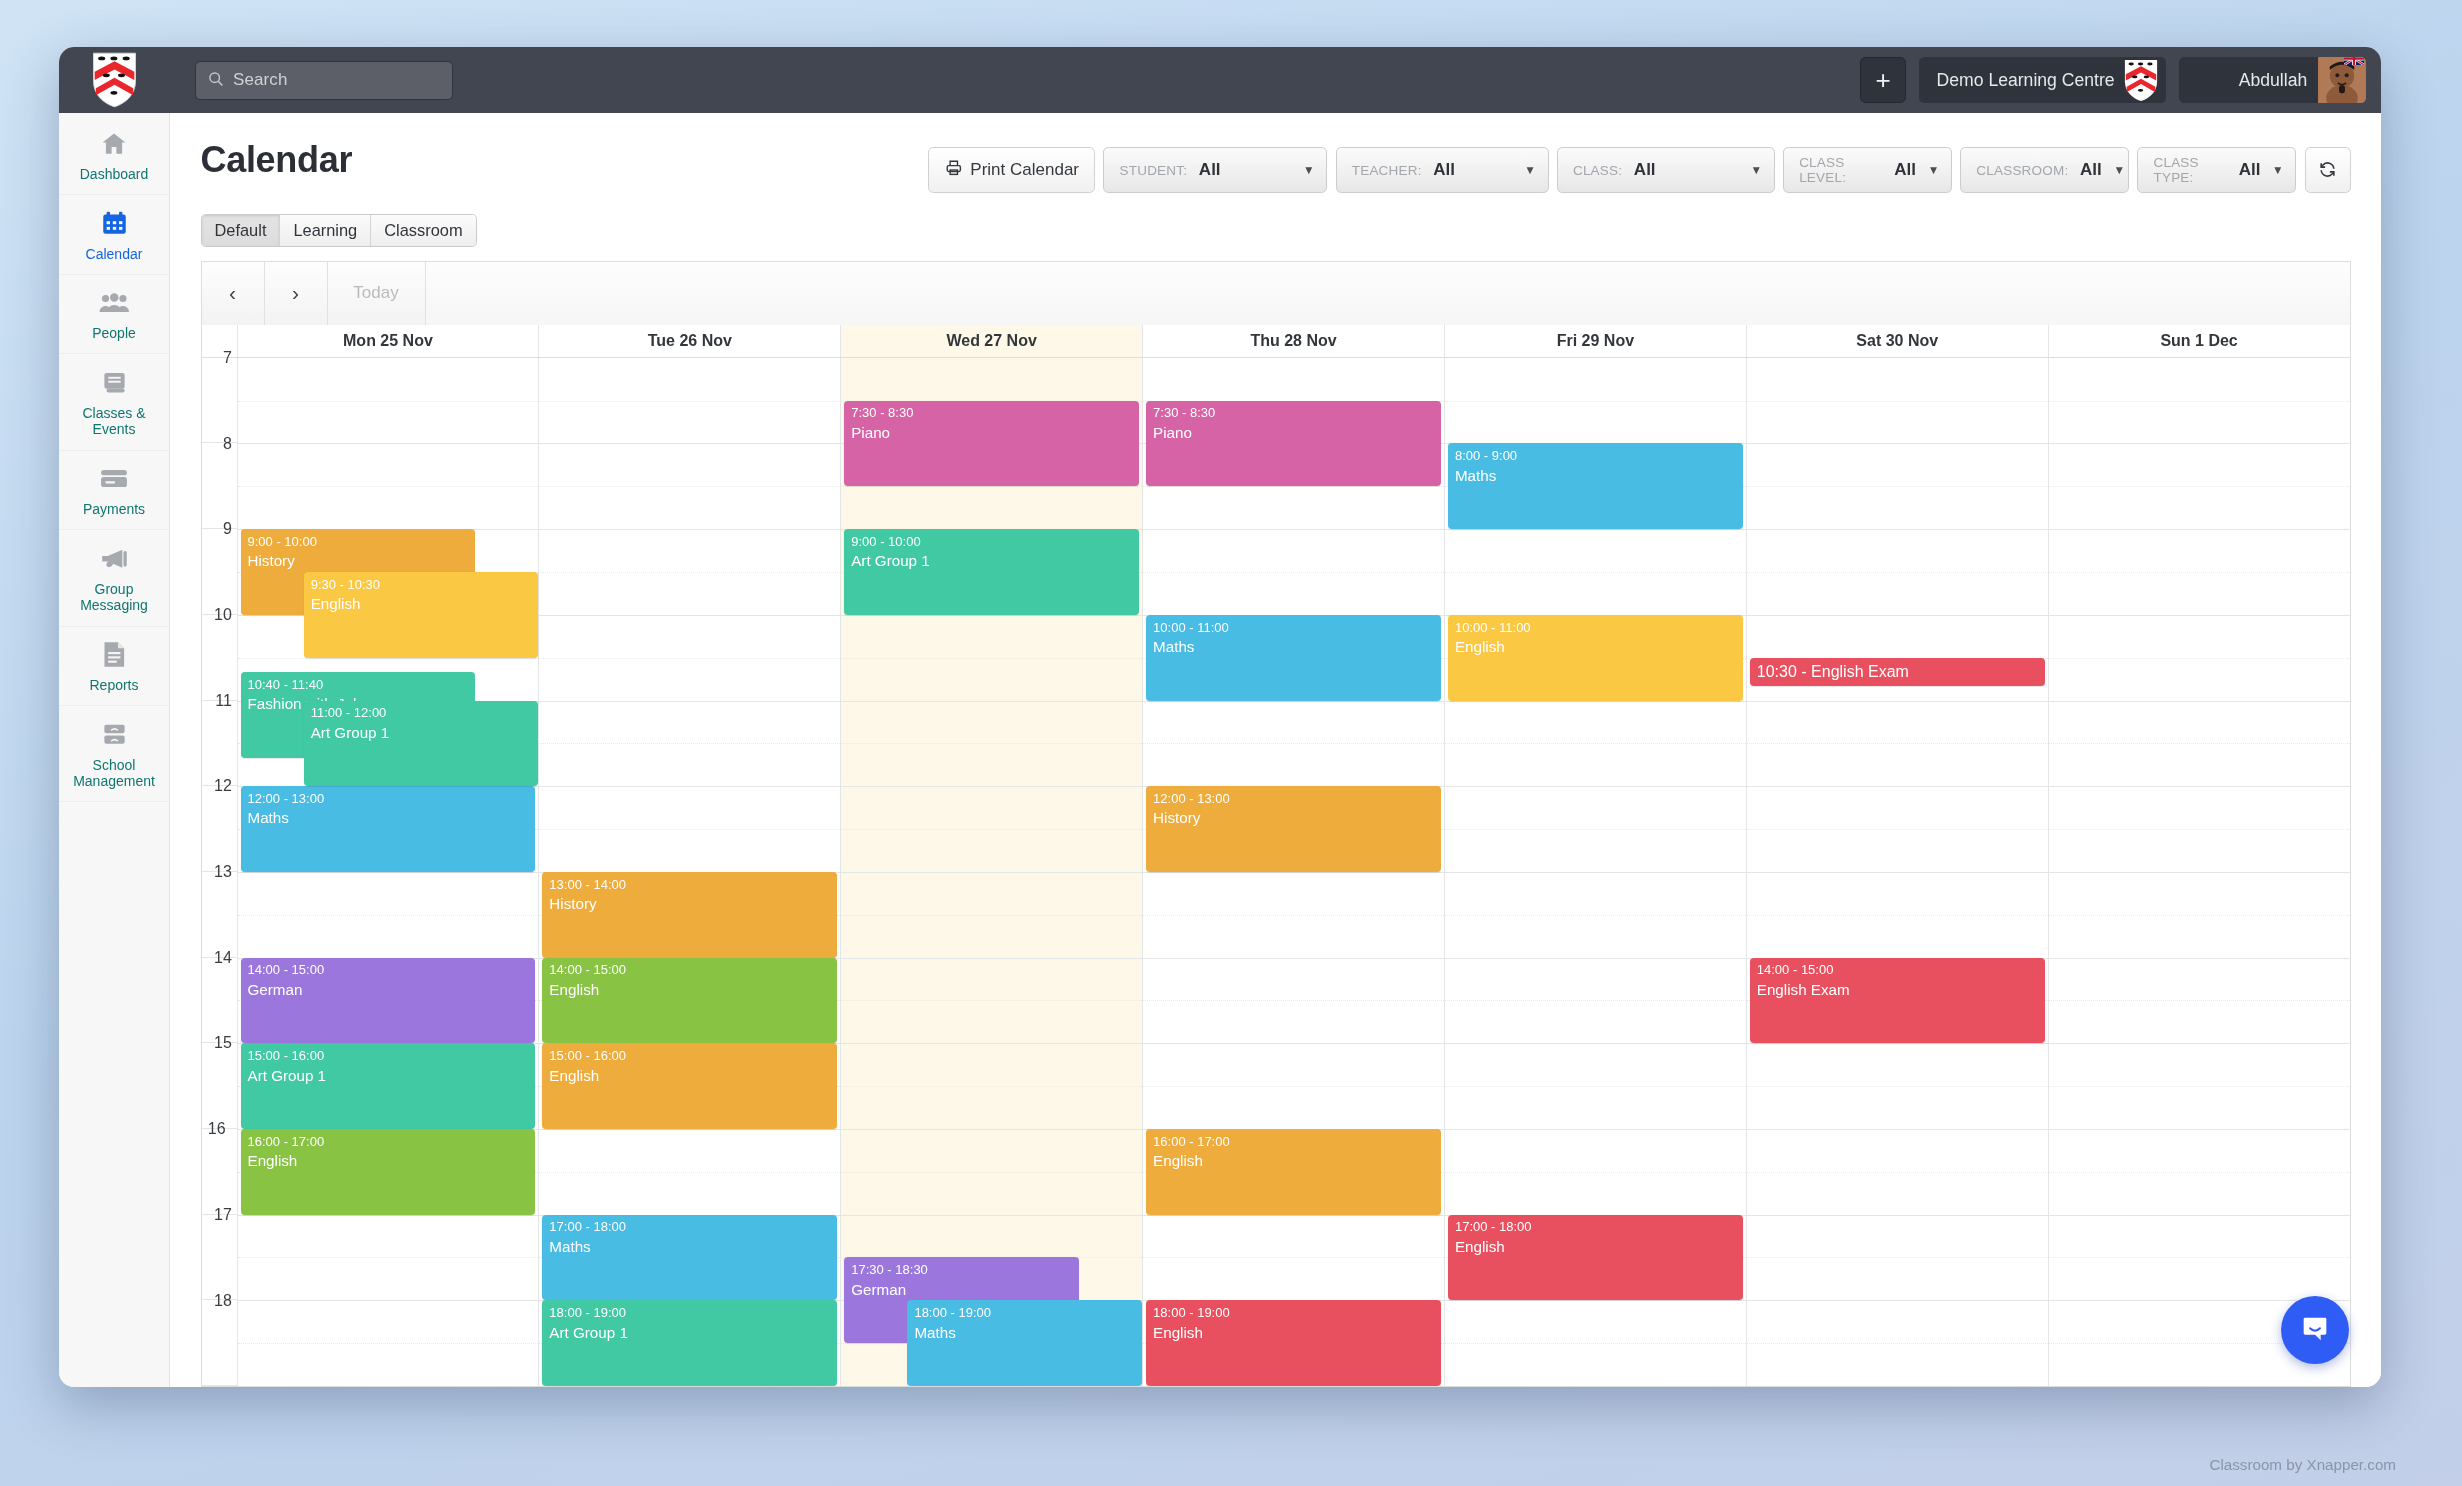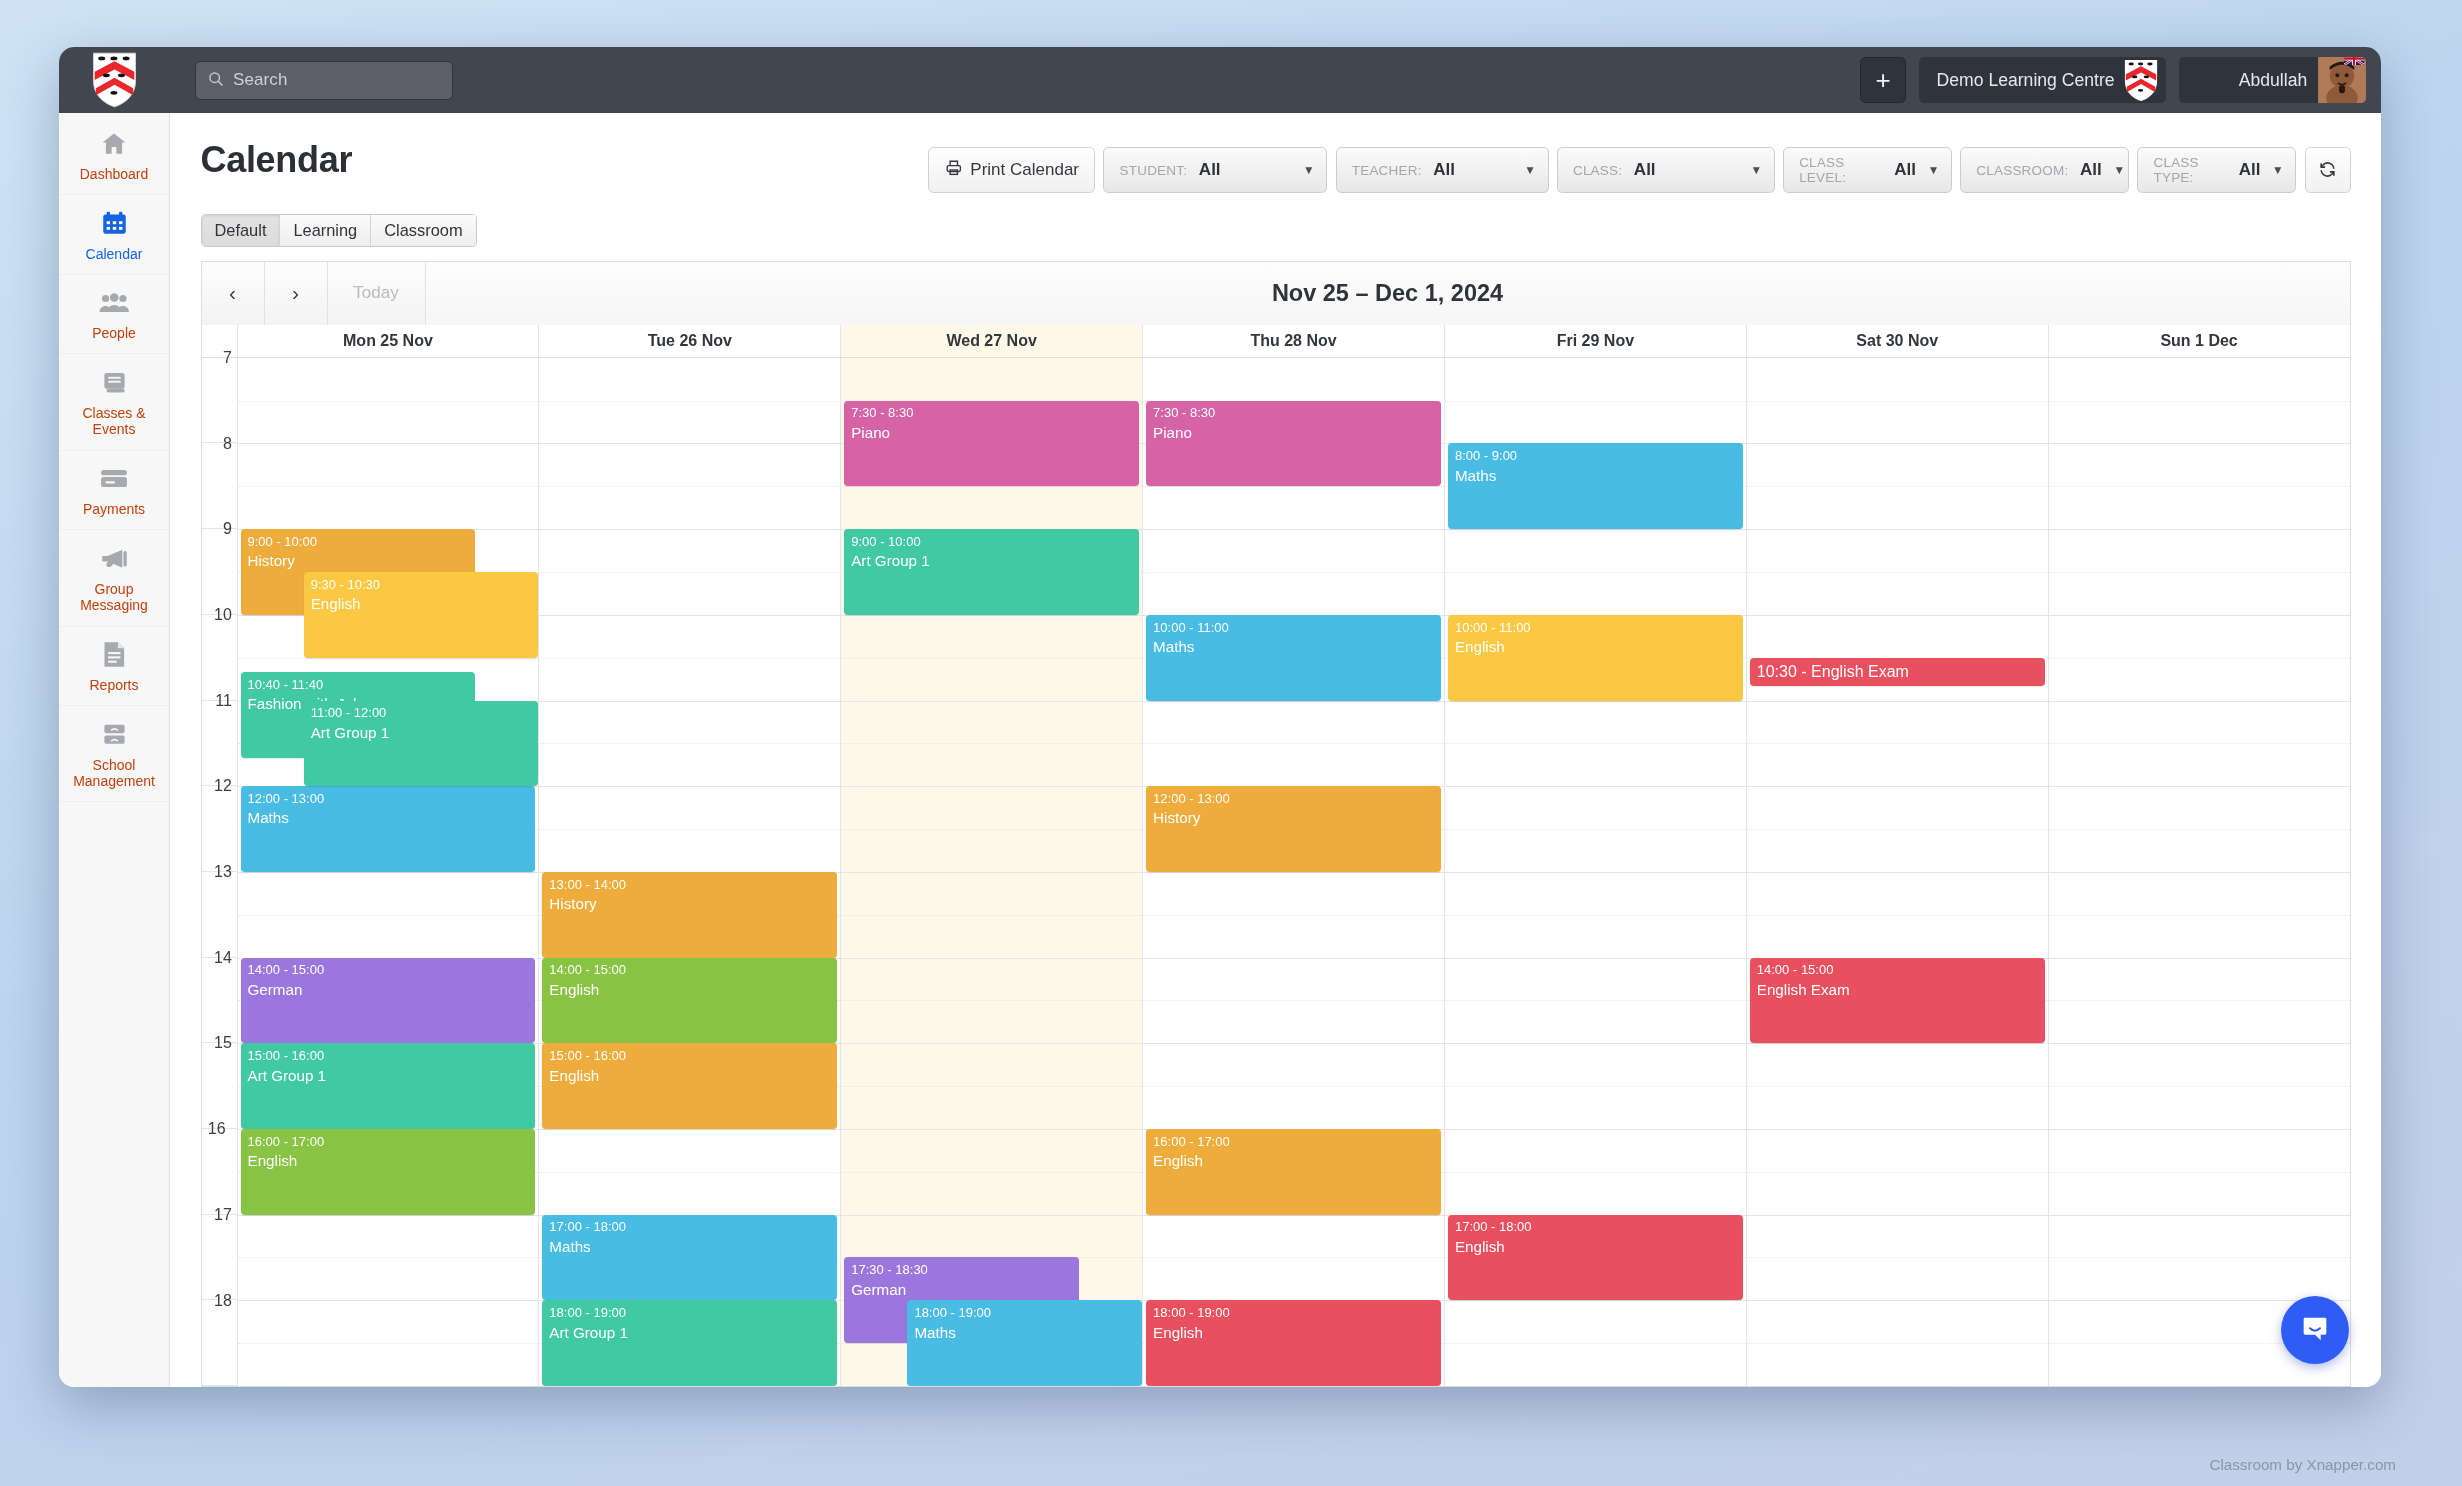--- a/index.html
+++ b/index.html
@@ -114,21 +114,21 @@
   }
   .side-item {
     padding: 13px 4.7px 11.7px 4.7px;
     text-align: center;
     border-bottom: 0.6px solid #edeeef;
     cursor: pointer;
   }
   .side-item .si-icon { display: flex; justify-content: center; margin-bottom: 7px; height: 30.5px; align-items: center; }
   .side-item .si-label {
     font-size: 14px;
-    color: #c2410c;
+    color: #0f766e;
     line-height: 1.18;
     display: block;
   }
   .side-item.active .si-label { color: #1565e0; }
 
   
   #main {
     flex: 1;
     background: #ffffff;
     padding: 21px 30.5px 0 30.5px;
@@ -585,21 +585,20 @@
       <div id="mode-tabs">
           <div class="mtab active">Default</div>
           <div class="mtab">Learning</div>
           <div class="mtab">Classroom</div>
         </div>
 
       <div id="cal-toolbar">
         <div class="nav-btn">‹</div>
         <div class="nav-btn">›</div>
         <div id="today-btn">Today</div>
-        <div id="cal-range">Nov 25 – Dec 1, 2024</div>
       </div>
 
       <div id="cal-wrap">
         <div id="day-head">
           <div class="gutter-head"></div>
         <div class="dh">Mon 25 Nov</div>
             <div class="dh">Tue 26 Nov</div>
             <div class="dh today-col">Wed 27 Nov</div>
             <div class="dh">Thu 28 Nov</div>
             <div class="dh">Fri 29 Nov</div>

